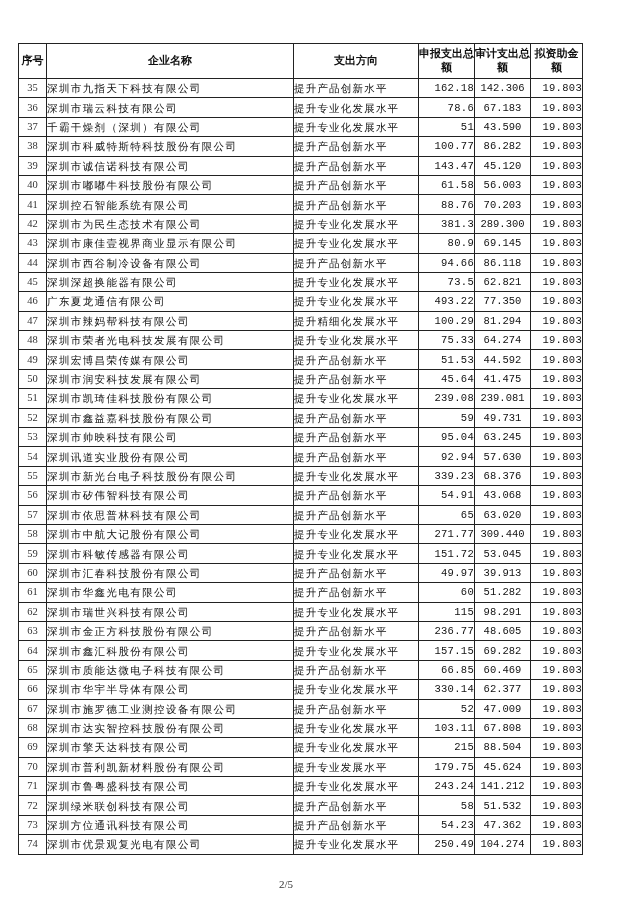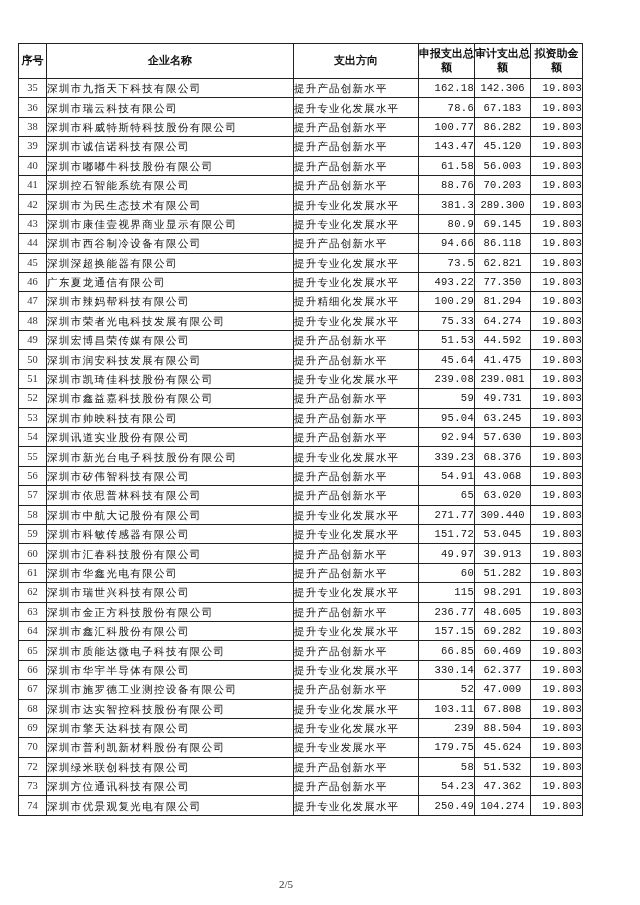--- a/index.html
+++ b/index.html
@@ -82,20 +82,28 @@
         </tr>
         <tr>
           <td class="c-no">36</td>
           <td class="c-name">深圳市瑞云科技有限公司</td>
           <td class="c-dir">提升专业化发展水平</td>
           <td class="c-num">78.6</td>
           <td class="c-audit">67.183</td>
           <td class="c-num">19.803</td>
         </tr>
         <tr>
+          <td class="c-no">37</td>
+          <td class="c-name">千霸干燥剂（深圳）有限公司</td>
+          <td class="c-dir">提升专业化发展水平</td>
+          <td class="c-num">51</td>
+          <td class="c-audit">43.590</td>
+          <td class="c-num">19.803</td>
+        </tr>
+        <tr>
           <td class="c-no">38</td>
           <td class="c-name">深圳市科威特斯特科技股份有限公司</td>
           <td class="c-dir">提升产品创新水平</td>
           <td class="c-num">100.77</td>
           <td class="c-audit">86.282</td>
           <td class="c-num">19.803</td>
         </tr>
         <tr>
           <td class="c-no">39</td>
           <td class="c-name">深圳市诚信诺科技有限公司</td>
@@ -333,30 +341,38 @@
           <td class="c-name">深圳市达实智控科技股份有限公司</td>
           <td class="c-dir">提升专业化发展水平</td>
           <td class="c-num">103.11</td>
           <td class="c-audit">67.808</td>
           <td class="c-num">19.803</td>
         </tr>
         <tr>
           <td class="c-no">69</td>
           <td class="c-name">深圳市擎天达科技有限公司</td>
           <td class="c-dir">提升专业化发展水平</td>
-          <td class="c-num">239</td>
+          <td class="c-num">215</td>
           <td class="c-audit">88.504</td>
           <td class="c-num">19.803</td>
         </tr>
         <tr>
           <td class="c-no">70</td>
           <td class="c-name">深圳市普利凯新材料股份有限公司</td>
           <td class="c-dir">提升专业发展水平</td>
           <td class="c-num">179.75</td>
           <td class="c-audit">45.624</td>
+          <td class="c-num">19.803</td>
+        </tr>
+        <tr>
+          <td class="c-no">71</td>
+          <td class="c-name">深圳市鲁粤盛科技有限公司</td>
+          <td class="c-dir">提升专业化发展水平</td>
+          <td class="c-num">243.24</td>
+          <td class="c-audit">141.212</td>
           <td class="c-num">19.803</td>
         </tr>
         <tr>
           <td class="c-no">72</td>
           <td class="c-name">深圳绿米联创科技有限公司</td>
           <td class="c-dir">提升产品创新水平</td>
           <td class="c-num">58</td>
           <td class="c-audit">51.532</td>
           <td class="c-num">19.803</td>
         </tr>

